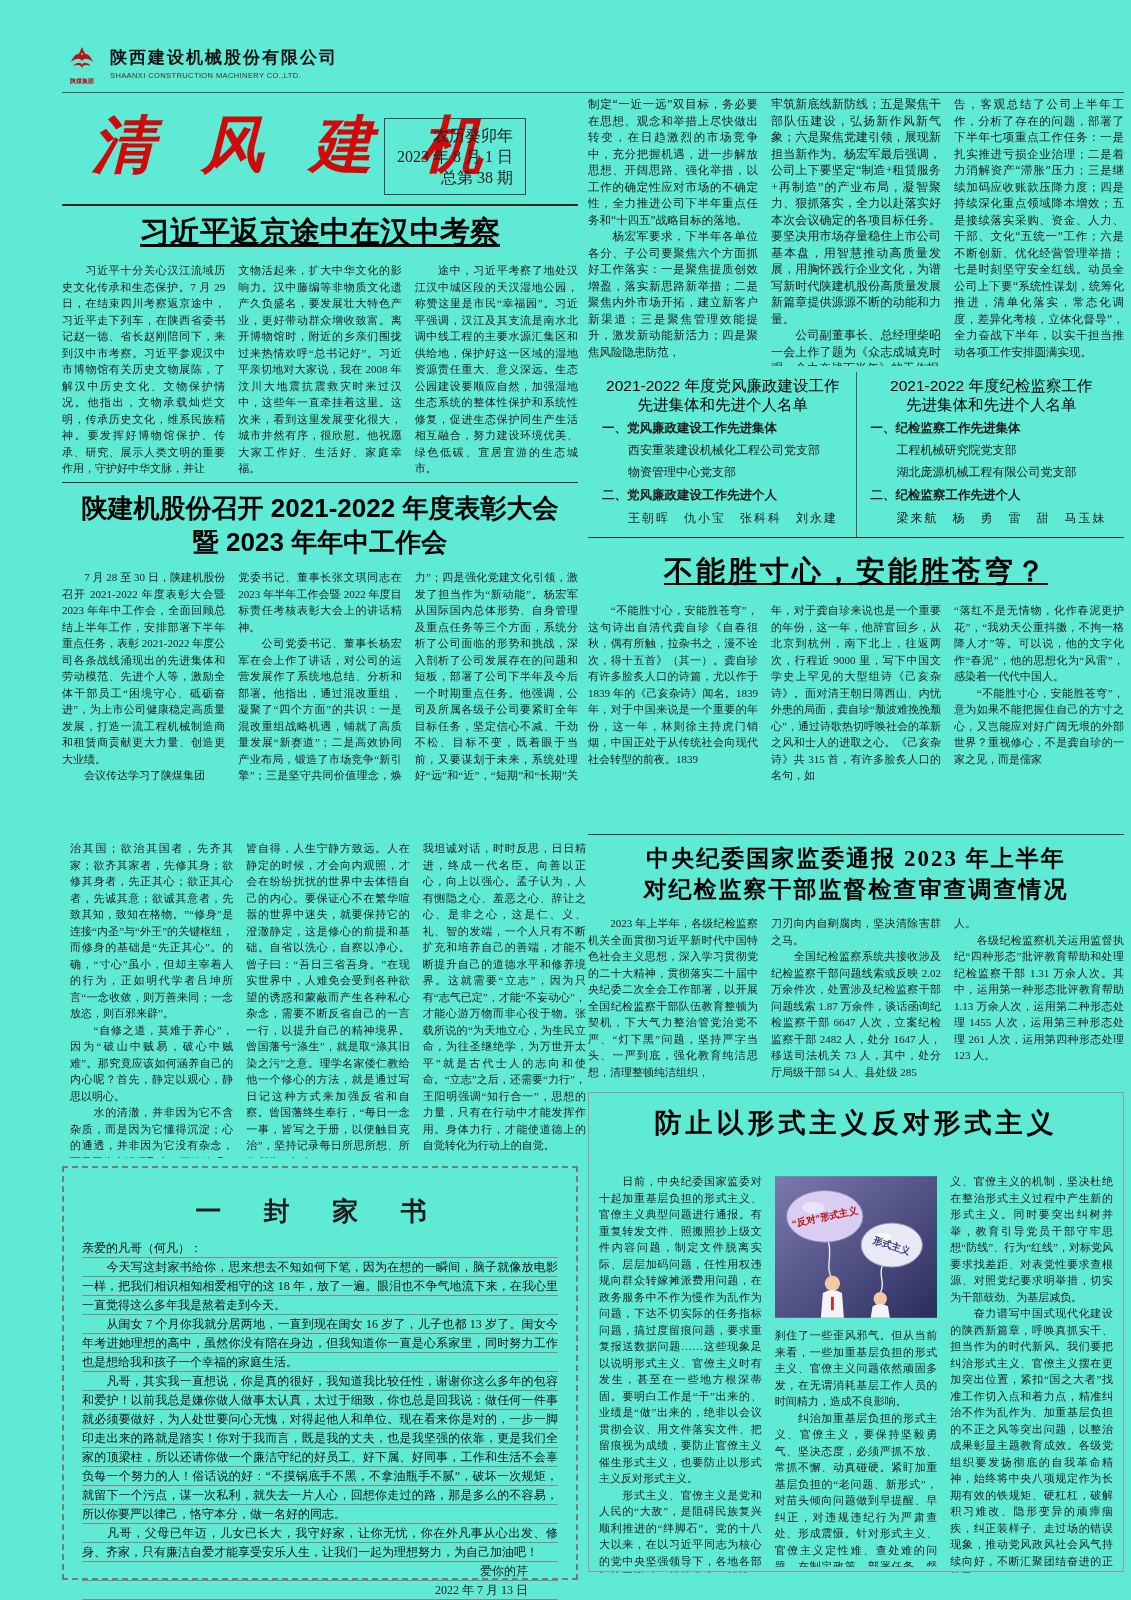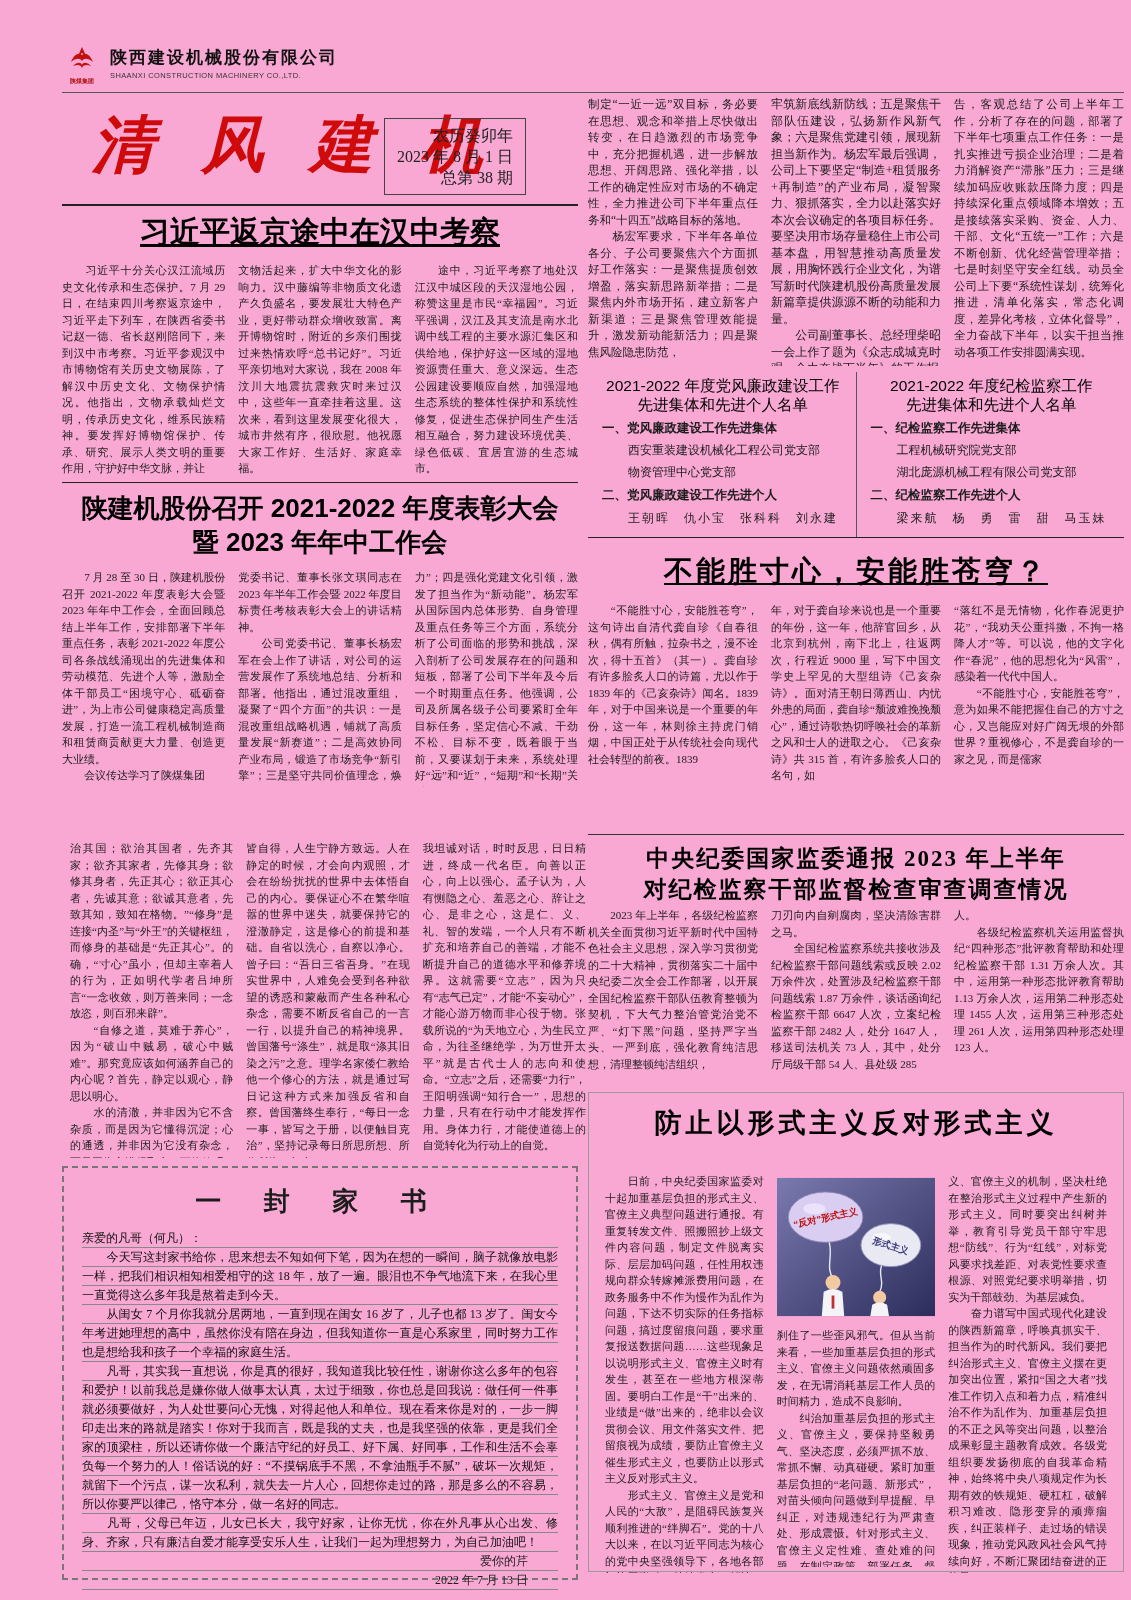--- a/index.html
+++ b/index.html
@@ -1,16 +1,16 @@
 <!DOCTYPE html>
 <html><head>
 <meta charset="utf-8">
 <style>
   html,body{margin:0;padding:0;background:#e8e8e8;}
-  .page{position:relative;width:1131px;height:1600px;background:#f9a8d4;margin:0 auto;
+  .page{position:relative;width:1131px;height:1600px;background:#5eead4;margin:0 auto;
         font-family:"Liberation Serif","DejaVu Serif",serif;color:#1c1c1c;overflow:hidden;}
 
   
   .header{position:absolute;left:62px;top:46px;width:1062px;height:46px;border-bottom:1px solid #555;}
   .logo-wrap{position:absolute;left:0;top:0;width:40px;text-align:center;}
   .logo-sub{font-size:6px;color:#b01212;line-height:7px;font-weight:bold;}
   .company{position:absolute;left:48px;top:0;}
   .company-cn{font-family:"Liberation Sans","DejaVu Sans",sans-serif;font-weight:bold;font-size:17px;letter-spacing:2px;color:#111;}
   .company-en{font-family:"Liberation Sans","DejaVu Sans",sans-serif;font-size:7.5px;color:#333;letter-spacing:.4px;margin-top:2px;}
 
@@ -34,28 +34,28 @@
   .lists-row{display:flex;border-bottom:1.5px solid #222;}
   .list-box{flex:1;padding:4px 8px 10px 10px;}
   .list-box.first{border-right:1px solid #555;}
   .list-title{font-family:"Liberation Sans","DejaVu Sans",sans-serif;font-weight:normal;font-size:15.5px;line-height:19px;text-align:center;color:#000;margin-bottom:6px;}
   .list-h{font-size:12.5px;font-weight:bold;margin:6px 0 2px 4px;}
   .list-i{font-size:12px;margin:5px 0 0 30px;}
   .list-names{font-size:12px;margin:6px 0 0 30px;letter-spacing:2px;}
 
   
   .letter{position:absolute;left:62px;top:1166px;width:516px;height:414px;border:2px dashed #777;box-sizing:border-box;padding:10px 18px 0 18px;}
-  .letter-title{font-size:26px;font-weight:bold;text-align:center;letter-spacing:18px;margin:6px 0 10px 0;}
+  .letter-title{font-size:26px;font-weight:bold;text-align:center;letter-spacing:18px;margin:16px 0 10px 0;}
   .letter-body{font-size:12px;line-height:19px;white-space:pre-wrap;text-align:justify;color:#111;
                background:repeating-linear-gradient(to bottom,transparent 0,transparent 18px,#888 18px,#888 19px);}
   .letter-sign{font-size:12px;line-height:19px;text-align:right;padding-right:30px;
                background:repeating-linear-gradient(to bottom,transparent 0,transparent 18px,#888 18px,#888 19px);}
 
   
-  .fangzhi{position:absolute;left:588px;top:1092px;width:536px;height:480px;border:1.5px solid #9a9a9a;box-sizing:border-box;padding:8px 16px;}
+  .fangzhi{position:absolute;left:588px;top:1092px;width:536px;height:480px;border:1.5px solid #9a9a9a;box-sizing:border-box;padding:8px 10px;}
   .fz-title{font-size:27px;letter-spacing:4px;margin:4px 0 10px 0;}
   .cartoon{width:100%;height:148px;display:block;margin-bottom:6px;}
 
   .small-rule{border-top:1px solid #333;}
 </style>
 </head>
 <body>
 
 <div class="page">
 
@@ -140,21 +140,21 @@
     <div class="cols" style="height:220px;margin-top:2px;">
       <div class="col">　　“不能胜寸心，安能胜苍穹”，这句诗出自清代龚自珍《自春徂秋，偶有所触，拉杂书之，漫不诠次，得十五首》（其一）。龚自珍有许多脍炙人口的诗篇，尤以作于 1839 年的《己亥杂诗》闻名。1839 年，对于中国来说是一个重要的年份，这一年，林则徐主持虎门销烟，中国正处于从传统社会向现代社会转型的前夜。1839</div>
       <div class="col">年，对于龚自珍来说也是一个重要的年份，这一年，他辞官回乡，从北京到杭州，南下北上，往返两次，行程近 9000 里，写下中国文学史上罕见的大型组诗《己亥杂诗》。面对清王朝日薄西山、内忧外患的局面，龚自珍“颓波难挽挽颓心”，通过诗歌热切呼唤社会的革新之风和士人的进取之心。《己亥杂诗》共 315 首，有许多脍炙人口的名句，如</div>
       <div class="col">“落红不是无情物，化作春泥更护花”，“我劝天公重抖擞，不拘一格降人才”等。可以说，他的文字化作“春泥”，他的思想化为“风雷”，感染着一代代中国人。
 　　“不能胜寸心，安能胜苍穹”，意为如果不能把握住自己的方寸之心，又岂能应对好广阔无垠的外部世界？重视修心，不是龚自珍的一家之见，而是儒家</div>
     </div>
     <div class="small-rule" style="margin-top:12px;"></div>
 
     <div class="callig" style="font-size:23px;line-height:31px;margin-top:8px;letter-spacing:2px;">中央纪委国家监委通报 2023 年上半年</div>
     <div class="callig" style="font-size:23px;line-height:31px;letter-spacing:2px;">对纪检监察干部监督检查审查调查情况</div>
-    <div class="cols" style="height:170px;margin-top:2px;">
+    <div class="cols" style="height:170px;margin-top:10px;">
       <div class="col">　　2023 年上半年，各级纪检监察机关全面贯彻习近平新时代中国特色社会主义思想，深入学习贯彻党的二十大精神，贯彻落实二十届中央纪委二次全会工作部署，以开展全国纪检监察干部队伍教育整顿为契机，下大气力整治管党治党不严、“灯下黑”问题，坚持严字当头、一严到底，强化教育纯洁思想，清理整顿纯洁组织，</div>
       <div class="col">刀刃向内自剜腐肉，坚决清除害群之马。
 　　全国纪检监察系统共接收涉及纪检监察干部问题线索或反映 2.02 万余件次，处置涉及纪检监察干部问题线索 1.87 万余件，谈话函询纪检监察干部 6647 人次，立案纪检监察干部 2482 人，处分 1647 人，移送司法机关 73 人，其中，处分厅局级干部 54 人、县处级 285</div>
       <div class="col">人。
 　　各级纪检监察机关运用监督执纪“四种形态”批评教育帮助和处理纪检监察干部 1.31 万余人次。其中，运用第一种形态批评教育帮助 1.13 万余人次，运用第二种形态处理 1455 人次，运用第三种形态处理 261 人次，运用第四种形态处理 123 人。</div>
     </div>
   </div>
 
   <div class="half" style="left:70px;top:840px;">
     <div class="cols" style="height:318px;">

